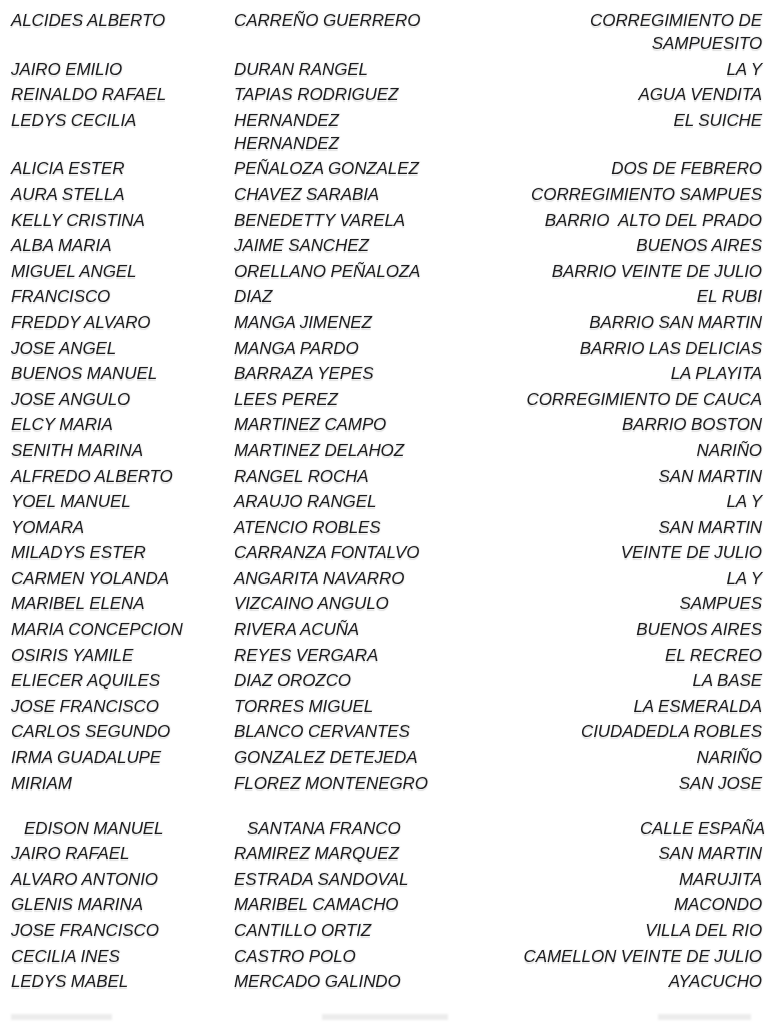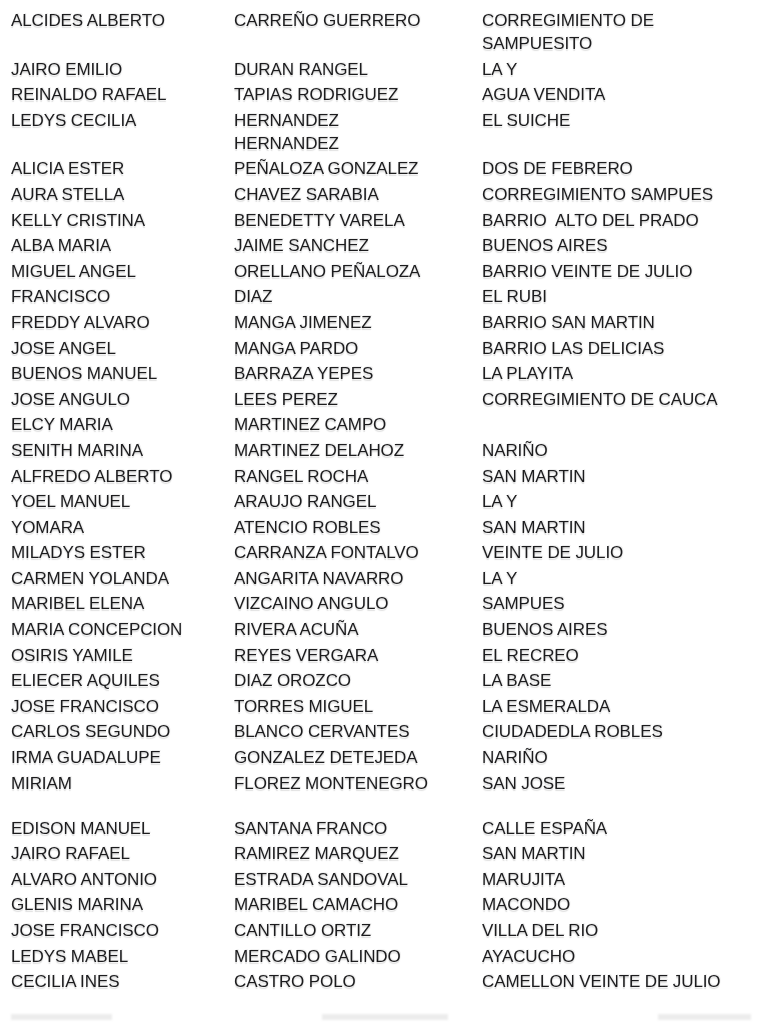--- a/index.html
+++ b/index.html
@@ -18,37 +18,39 @@
     width: 765px;
     height: 1024px;
     padding: 9px 0 0 11px;
     background: #ffffff;
     position: relative;
   }
   .row {
     display: flex;
     align-items: flex-start;
     margin-bottom: 2.6px;
+    font-style: italic;
   }
   .row.gap-before {
     margin-top: 22px;
+    margin-left: 13px;
   }
   .cell {
     font-size: 17px;
     line-height: 23px;
     color: #1c1c1e;
     letter-spacing: -0.1px;
     white-space: pre-wrap;
     
     text-shadow: 0 2px 1px rgba(150,150,150,0.30),
                  1px -1px 0 rgba(130,130,130,0.12);
   }
   .c1 { width: 223px; flex: 0 0 223px; }
   .c2 { width: 248px; flex: 0 0 248px; }
-  .c3 { flex: 1 1 auto; max-width: 280px; }
+  .c3 { flex: 1 1 auto; max-width: 280px; text-align: right; }
 
   
   .scan-ghost {
     position: absolute;
     left: 11px;
     bottom: 2px;
     width: 740px;
     height: 8px;
     display: flex;
     gap: 210px;
@@ -152,20 +154,21 @@
 
     <div class="row">
       <span class="cell c1">JOSE ANGULO</span>
       <span class="cell c2">LEES PEREZ</span>
       <span class="cell c3">CORREGIMIENTO DE CAUCA</span>
     </div>
 
     <div class="row">
       <span class="cell c1">ELCY MARIA</span>
       <span class="cell c2">MARTINEZ CAMPO</span>
+      <span class="cell c3">BARRIO BOSTON</span>
     </div>
 
     <div class="row">
       <span class="cell c1">SENITH MARINA</span>
       <span class="cell c2">MARTINEZ DELAHOZ</span>
       <span class="cell c3">NARIÑO</span>
     </div>
 
     <div class="row">
       <span class="cell c1">ALFREDO ALBERTO</span>
@@ -269,29 +272,29 @@
       <span class="cell c3">MACONDO</span>
     </div>
 
     <div class="row">
       <span class="cell c1">JOSE FRANCISCO</span>
       <span class="cell c2">CANTILLO ORTIZ</span>
       <span class="cell c3">VILLA DEL RIO</span>
     </div>
 
     <div class="row">
+      <span class="cell c1">CECILIA INES</span>
+      <span class="cell c2">CASTRO POLO</span>
+      <span class="cell c3">CAMELLON VEINTE DE JULIO</span>
+    </div>
+
+    <div class="row">
       <span class="cell c1">LEDYS MABEL</span>
       <span class="cell c2">MERCADO GALINDO</span>
       <span class="cell c3">AYACUCHO</span>
-    </div>
-
-    <div class="row">
-      <span class="cell c1">CECILIA INES</span>
-      <span class="cell c2">CASTRO POLO</span>
-      <span class="cell c3">CAMELLON VEINTE DE JULIO</span>
     </div>
   </div>
 
   <div class="scan-ghost">
       <i></i>
       <i></i>
       <i></i>
     </div>
 </div>
 

